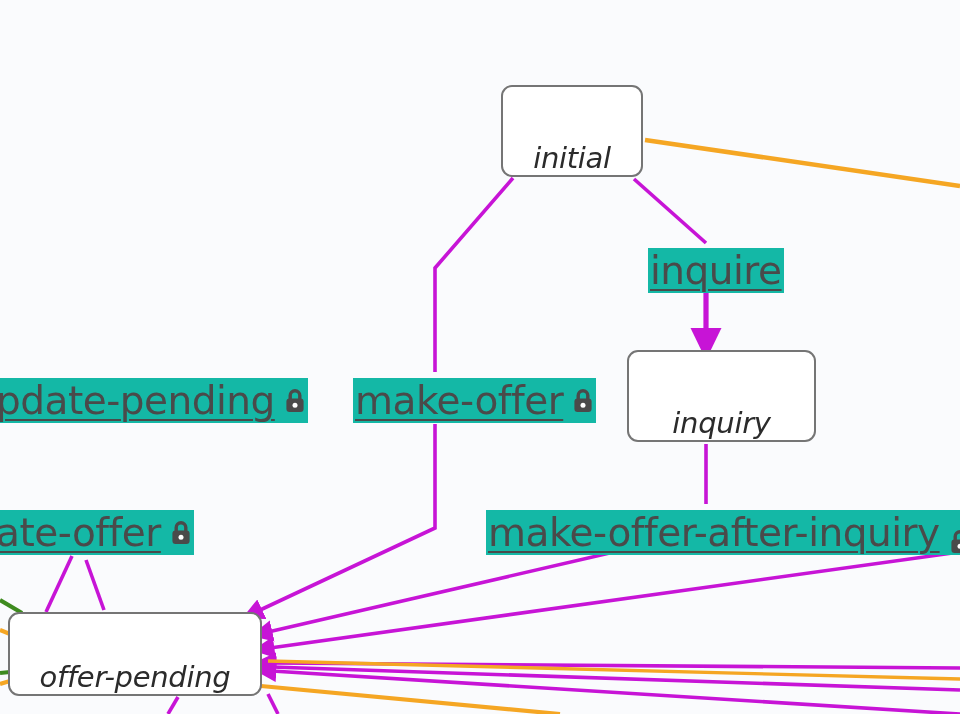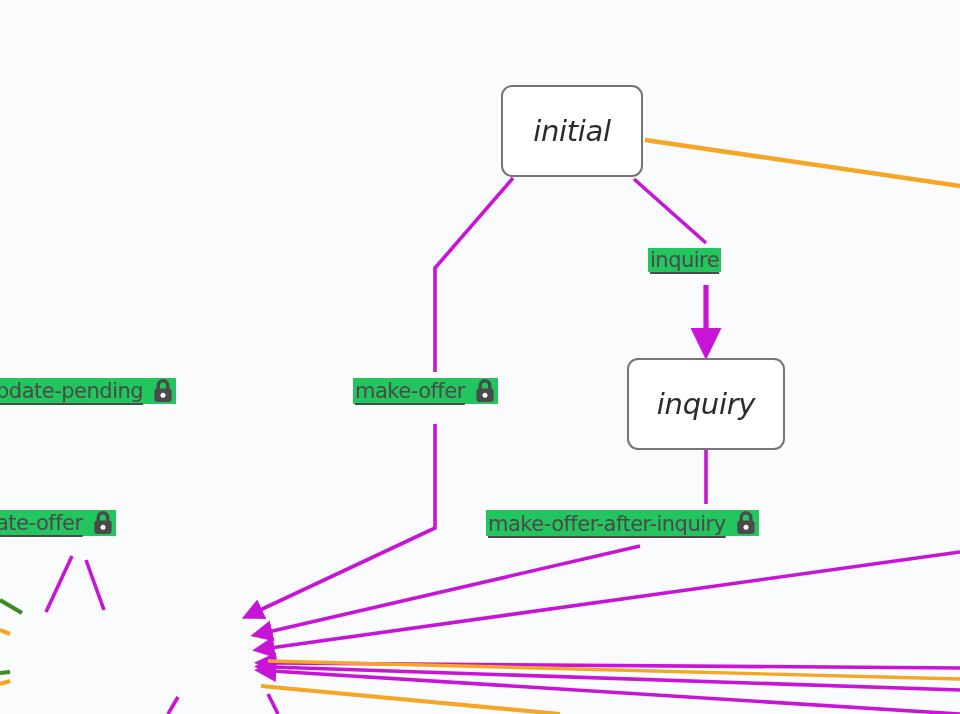--- a/index.html
+++ b/index.html
@@ -23,42 +23,42 @@
     width: 960px;
     height: 714px;
   }
   .node {
     position: absolute;
     box-sizing: border-box;
     background: #ffffff;
     border: 2.5px solid #757575;
     border-radius: 11px;
     display: flex;
-    align-items: center;
+    align-items: flex-end;
     justify-content: center;
     z-index: 5;
   }
   .node-label {
     font-family: "DejaVu Sans", sans-serif;
     font-style: italic;
     font-size: 29px;
     color: #2b2b2b;
     letter-spacing: -0.3px;
     white-space: nowrap;
   }
   .edge-label {
     position: absolute;
     z-index: 8;
-    background: #22c55e;
+    background: #14b8a6;
     padding: 0 2px;
     display: flex;
     align-items: center;
     white-space: nowrap;
     font-family: "DejaVu Sans", sans-serif;
-    font-size: 21px;
+    font-size: 39px;
     color: #4a4a4a;
     letter-spacing: -0.5px;
   }
   .edge-label .txt {
     text-decoration: underline;
     text-underline-offset: 5px;
     text-decoration-thickness: 2px;
   }
   .lock-icon {
     margin-left: 9px;
@@ -108,24 +108,27 @@
     <path d="M178,697 L168,714" stroke="#c714d6" stroke-width="3.6" fill="none"></path>
     <path d="M268,694 L278,714" stroke="#c714d6" stroke-width="3.6" fill="none"></path>
 
     <path d="M72,556 L46,612" stroke="#c714d6" stroke-width="3.6" fill="none"></path>
   </svg>
 
   <div class="node" style="left:501px; top:85px; width:142px; height:92px;">
     <span class="node-label">initial</span>
   </div>
 
-  <div class="node" style="left:627px; top:358px; width:158px; height:92px;">
+  <div class="node" style="left:627px; top:350px; width:189px; height:92px;">
     <span class="node-label">inquiry</span>
   </div>
 
+  <div class="node" style="left:8px; top:612px; width:254px; height:84px;">
+    <span class="node-label">offer-pending</span>
+  </div>
 
   <div class="edge-label" style="left:-6px; top:378px;">
     <span class="txt">pdate-pending</span>
     <span class="lock-icon">
       <svg width="22" height="26" viewBox="0 0 22 26" xmlns="http://www.w3.org/2000/svg">
         <path d="M6.2 11 V7.6 a4.8 4.8 0 0 1 9.6 0 V11" fill="none" stroke="#4a4a4a" stroke-width="3.4"></path>
         <rect x="2.4" y="10.4" width="17.2" height="13.6" rx="3.2" fill="#4a4a4a"></rect>
         <circle cx="11" cy="17.2" r="2.5" fill="#ffffff"></circle>
       </svg>
     </span>

